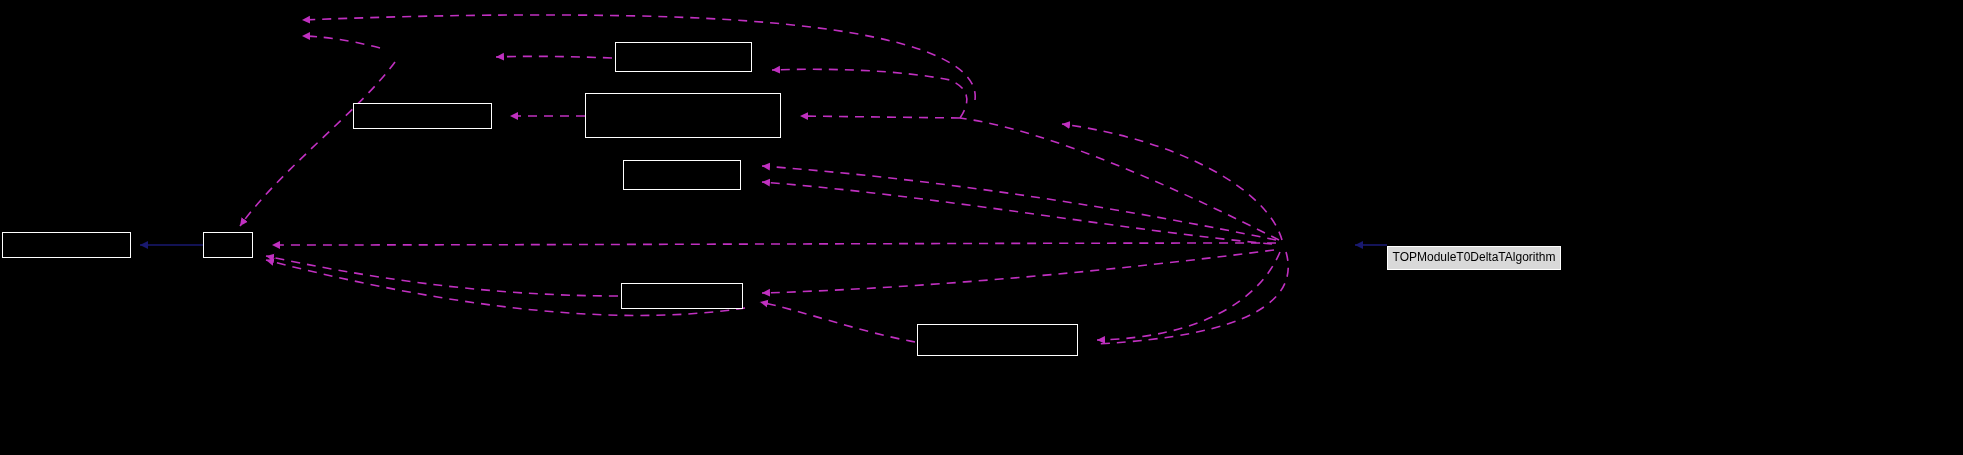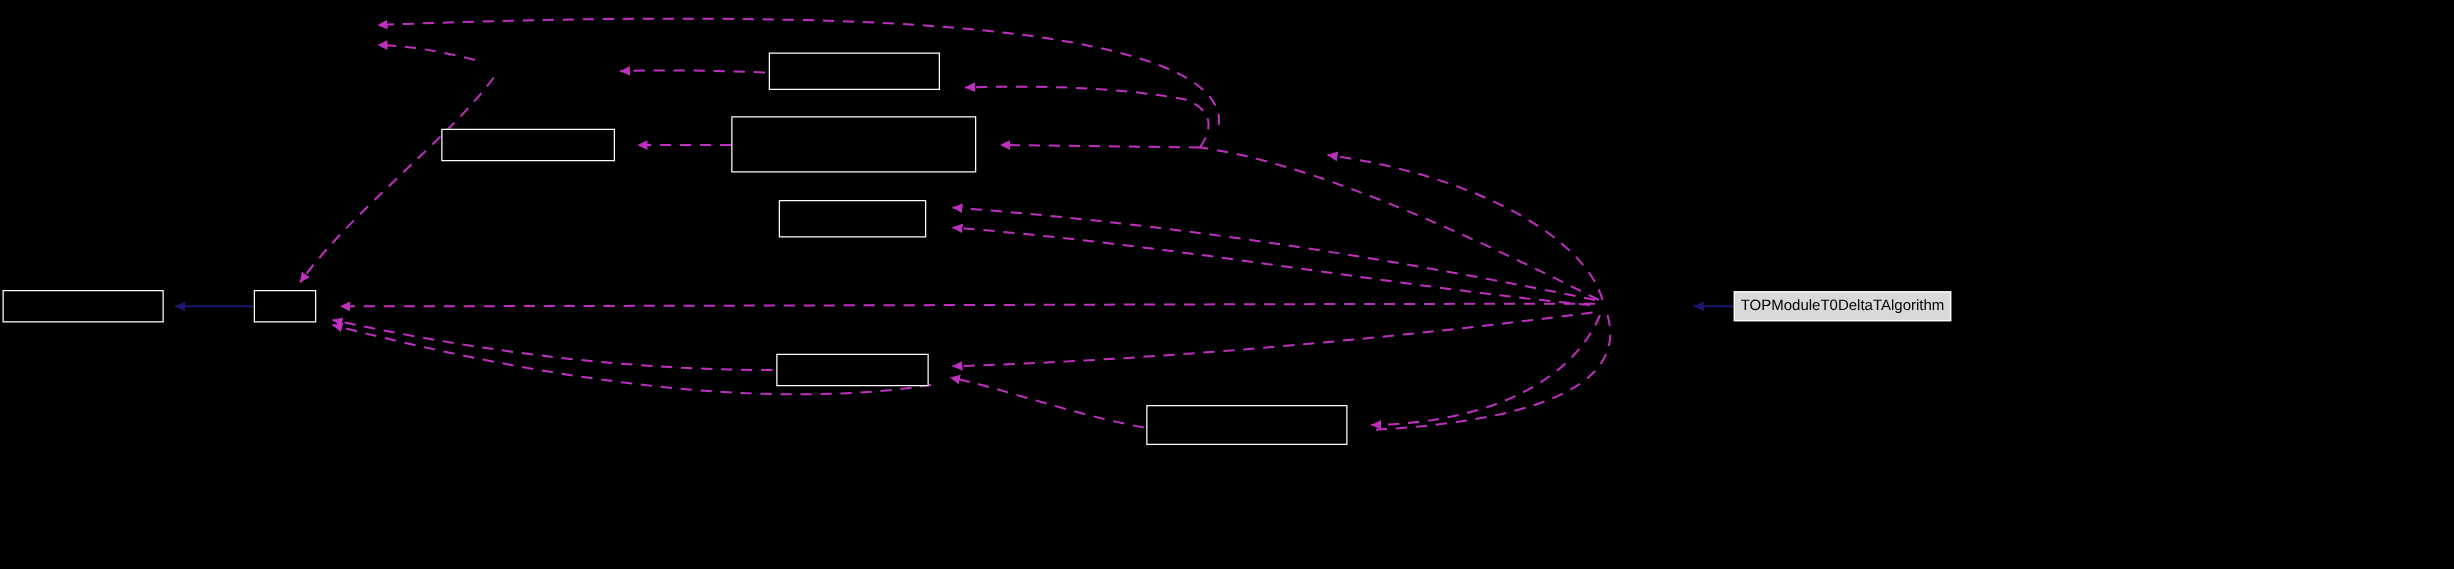--- a/index.html
+++ b/index.html
@@ -27,20 +27,21 @@
     align-items: center;
     justify-content: center;
     text-align: center;
     white-space: nowrap;
     overflow: hidden;
   }
   .node.highlight {
     background: #d9d9d9;
     color: #000000;
     border: 1px solid #ffffff;
+    margin-top: 13px;
   }
   svg.edges {
     position: absolute;
     left: 0;
     top: 0;
     width: 1963px;
     height: 455px;
     pointer-events: none;
   }
 </style>

